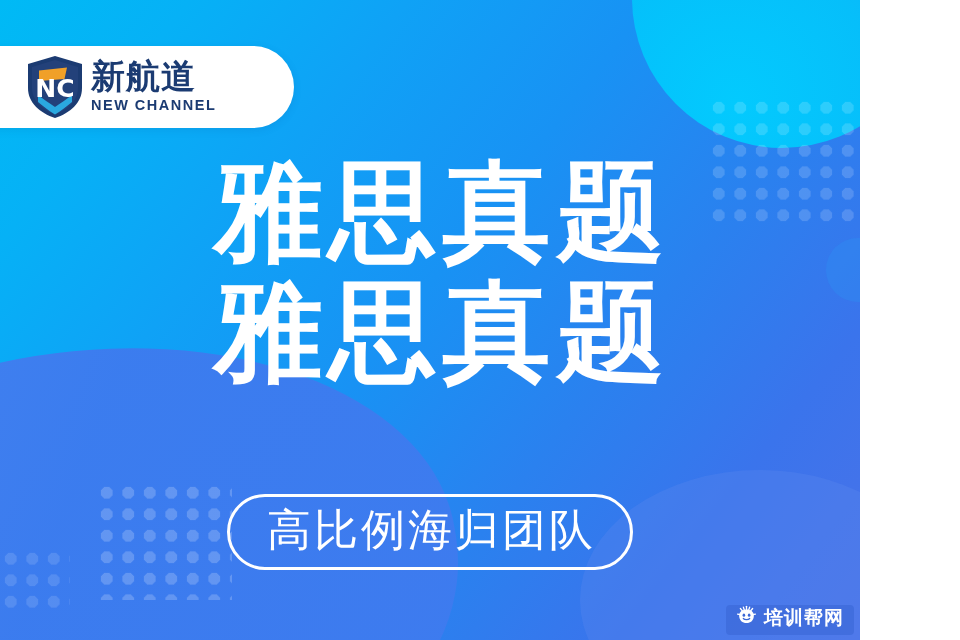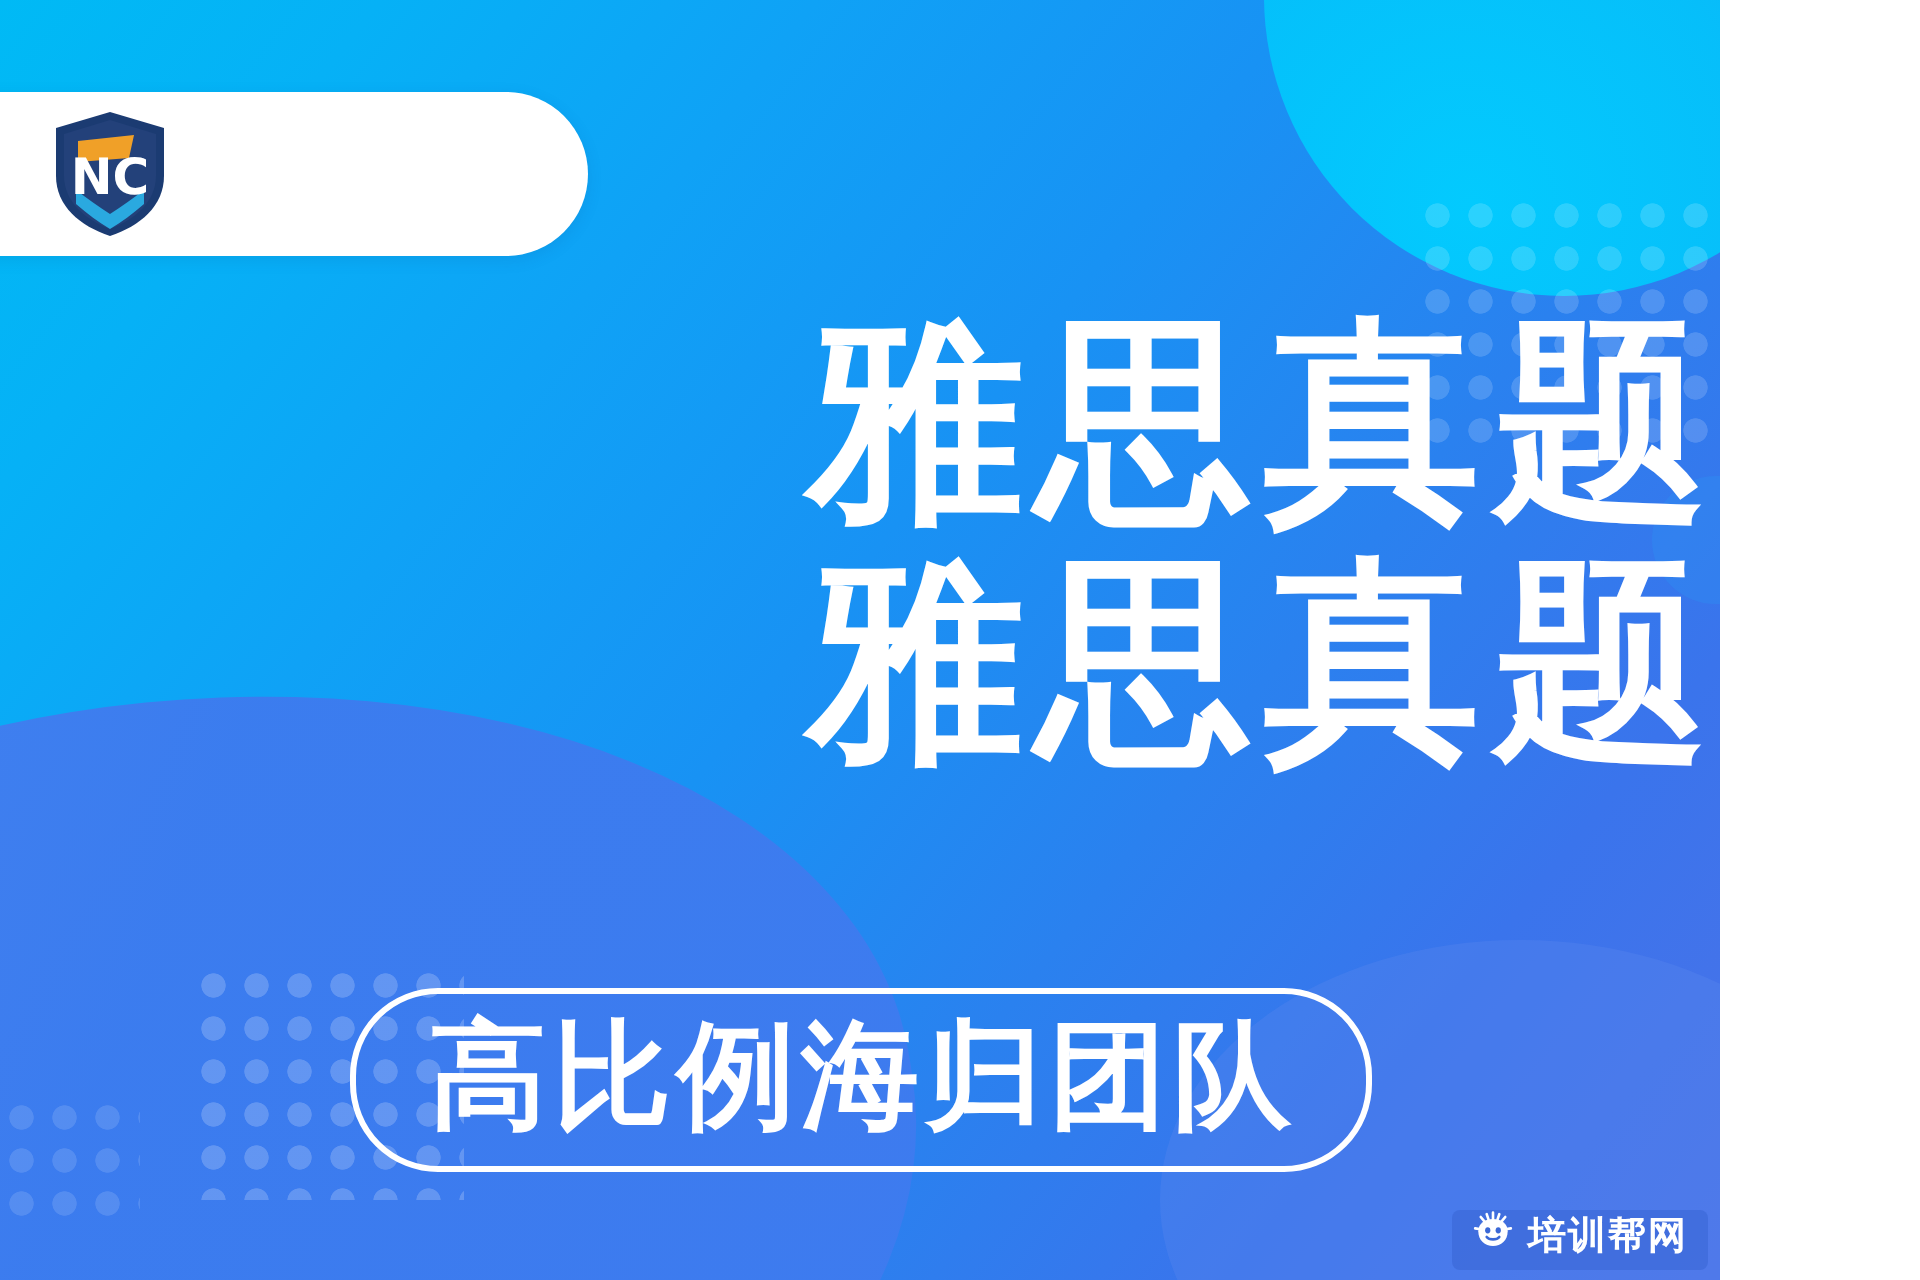--- a/index.html
+++ b/index.html
@@ -143,21 +143,21 @@
     margin-top: 2px;
     white-space: nowrap;
   }
 
   
   .headline {
     position: absolute;
     left: 0;
     right: 0;
     top: 152px;
-    text-align: right;
+    text-align: center;
     padding-left: 19px;
   }
   .hl-line {
     color: #ffffff;
     font-weight: 700;
     font-size: 108px;
     line-height: 1.11;
     letter-spacing: 6px;
     text-indent: 6px;
     font-family: "DejaVu Sans", "Liberation Sans", sans-serif;
@@ -171,22 +171,22 @@
     right: 0;
     top: 494px;
     display: flex;
     justify-content: center;
   }
   .sub-pill {
     border: 3px solid #ffffff;
     border-radius: 44px;
     padding: 9px 34px 13px;
     color: #ffffff;
-    font-size: 59px;
-    font-weight: 700;
+    font-size: 44px;
+    font-weight: 400;
     letter-spacing: 3px;
     text-indent: 3px;
     line-height: 1.08;
     white-space: nowrap;
     font-family: "DejaVu Sans", "Liberation Sans", sans-serif;
   }
 
   
   .watermark {
     position: absolute;
@@ -227,20 +227,24 @@
     <div class="logo-inner">
       <span class="shield">
         <svg viewBox="0 0 58 64" width="58" height="64" aria-hidden="true">
           <path d="M29 1 L56 9 V33 C56 48 44 58 29 63 C14 58 2 48 2 33 V9 Z" fill="#1b3b72"></path>
           <path d="M29 5 L52 12 V33 C52 46 41 55 29 59.5 C17 55 6 46 6 33 V12 Z" fill="#23417a"></path>
           <path d="M13 15.5 L41 12.5 L38.5 24 L13 26 Z" fill="#f0a028"></path>
           <path d="M12 40 C18 44.5 23 48 29 52 C35 48 40 44.5 46 40 L46 47
                    C40 52 35 56 29 59.5 C23 56 18 52 12 47 Z" fill="#2aa9e0"></path>
           <text x="29" y="42" text-anchor="middle" font-family="'DejaVu Sans','Liberation Sans',sans-serif" font-size="25" font-weight="700" fill="#ffffff">NC</text>
         </svg>
+      </span>
+      <span class="logo-text-wrap">
+        <span class="logo-cn">新航道</span>
+        <span class="logo-en">NEW CHANNEL</span>
       </span>
     </div>
   </div>
 
   <div class="headline">
     <div class="hl-line">雅思真题</div>
     <div class="hl-line">雅思真题</div>
   </div>
 
   <div class="sub-wrap">

